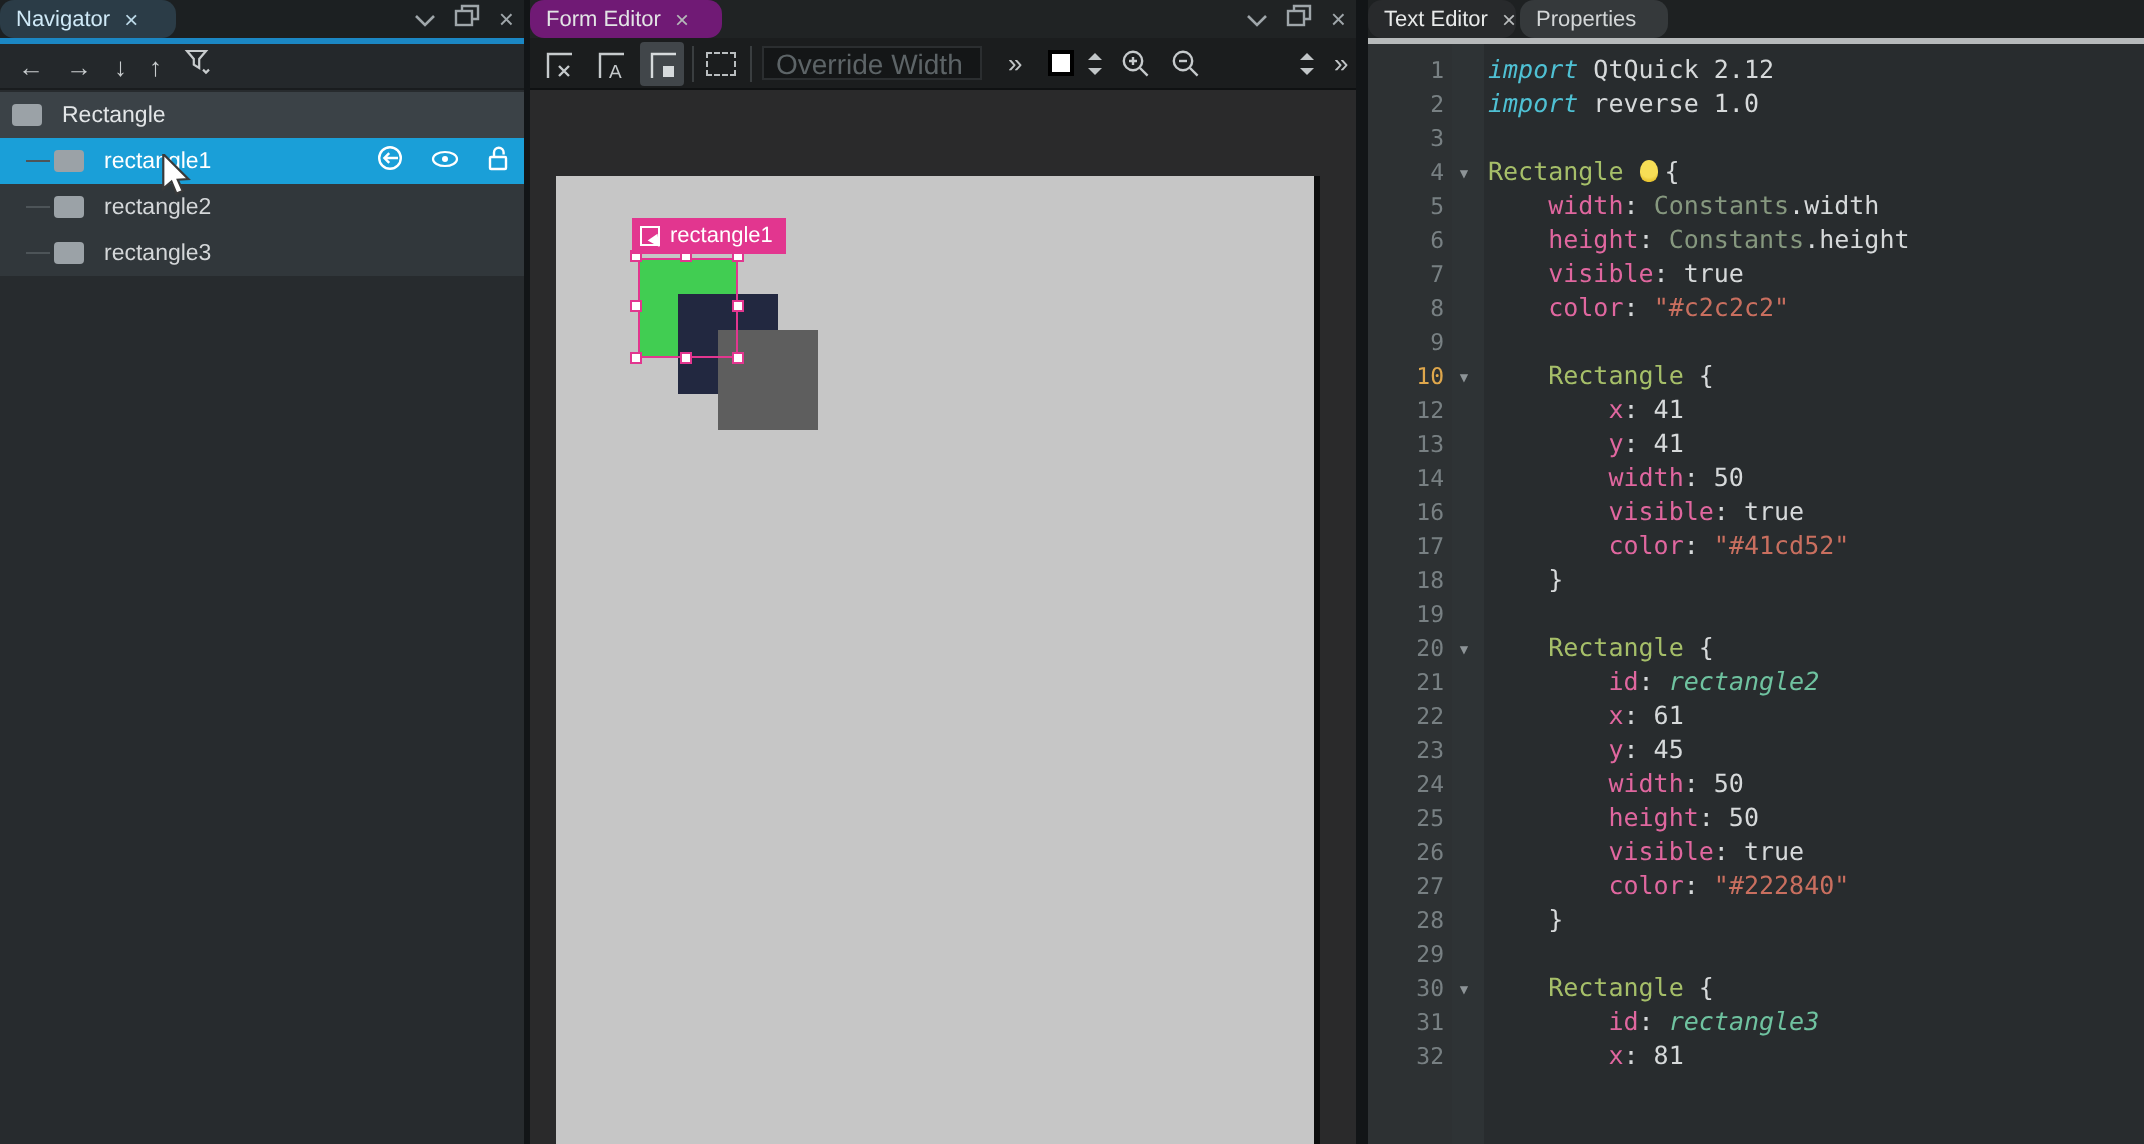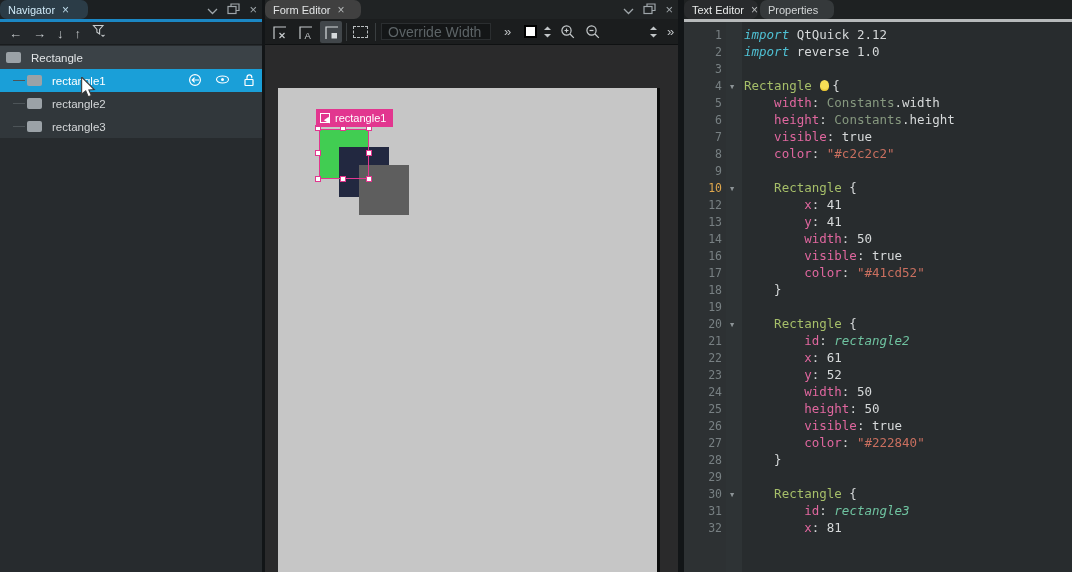--- a/index.html
+++ b/index.html
@@ -38,21 +38,21 @@
 
   .mouse-cursor { position:absolute; left:80px; top:77px; z-index:50; pointer-events:none; }
 
   
   .split1 { position:absolute; left:262px; top:0; width:3px; height:572px; background:#121517; }
   .split2 { position:absolute; left:678px; top:0; width:6px; height:572px; background:#121517; }
 
   
   .panel-fe { position:absolute; left:265px; top:0; width:413px; height:572px; background:#2a2a2b; }
   .fe-tabbar { background:#202324; }
-  .fe-tab { left:0; width:96px; background:#404040; color:#e2e4e5; }
+  .fe-tab { left:0; width:96px; background:#701a75; color:#e2e4e5; }
   .fe-tab .tab-close { color:#b5b8b9; }
   .fe-toolbar { position:absolute; left:0; top:19px; right:0; height:26px; background:#1b1d1e;
                 border-bottom:1px solid #0f1112; }
   .fe-toolbar > * { position:absolute; }
   .snap-btn { top:2px; width:22px; height:22px; display:flex; align-items:center; justify-content:center; border-radius:2px; }
   .snap-btn.active { background:#41464a; }
   .tb-sep { top:4px; width:1px; height:18px; background:#3a3e40; }
   .dash-icon { top:7px; width:15px; height:12px; border:1px dashed #b9bdbf; }
   .ow-field { top:4px; width:110px; height:17px; background:#141617; border:1px solid #2b2e30;
               color:#9aa0a3; font-size:14px; padding-left:6px; font-family:"Liberation Sans",sans-serif; }
@@ -296,21 +296,21 @@
         <div class="code-line"><span class="ln">12</span><span class="fold"></span><span class="toks"><span class="tk-pl">        </span><span class="tk-pr">x</span><span class="tk-pl">: 41</span></span></div>
         <div class="code-line"><span class="ln">13</span><span class="fold"></span><span class="toks"><span class="tk-pl">        </span><span class="tk-pr">y</span><span class="tk-pl">: 41</span></span></div>
         <div class="code-line"><span class="ln">14</span><span class="fold"></span><span class="toks"><span class="tk-pl">        </span><span class="tk-pr">width</span><span class="tk-pl">: 50</span></span></div>
         <div class="code-line"><span class="ln">16</span><span class="fold"></span><span class="toks"><span class="tk-pl">        </span><span class="tk-pr">visible</span><span class="tk-pl">: true</span></span></div>
         <div class="code-line"><span class="ln">17</span><span class="fold"></span><span class="toks"><span class="tk-pl">        </span><span class="tk-pr">color</span><span class="tk-pl">: </span><span class="tk-st">"#41cd52"</span></span></div>
         <div class="code-line"><span class="ln">18</span><span class="fold"></span><span class="toks"><span class="tk-pl">    }</span></span></div>
         <div class="code-line"><span class="ln">19</span><span class="fold"></span><span class="toks"></span></div>
         <div class="code-line"><span class="ln">20</span><span class="fold">▼</span><span class="toks"><span class="tk-pl">    </span><span class="tk-ty">Rectangle</span><span class="tk-pl"> {</span></span></div>
         <div class="code-line"><span class="ln">21</span><span class="fold"></span><span class="toks"><span class="tk-pl">        </span><span class="tk-pr">id</span><span class="tk-pl">: </span><span class="tk-id">rectangle2</span></span></div>
         <div class="code-line"><span class="ln">22</span><span class="fold"></span><span class="toks"><span class="tk-pl">        </span><span class="tk-pr">x</span><span class="tk-pl">: 61</span></span></div>
-        <div class="code-line"><span class="ln">23</span><span class="fold"></span><span class="toks"><span class="tk-pl">        </span><span class="tk-pr">y</span><span class="tk-pl">: 52</span></span></div>
+        <div class="code-line"><span class="ln">23</span><span class="fold"></span><span class="toks"><span class="tk-pl">        </span><span class="tk-pr">y</span><span class="tk-pl">: 45</span></span></div>
         <div class="code-line"><span class="ln">24</span><span class="fold"></span><span class="toks"><span class="tk-pl">        </span><span class="tk-pr">width</span><span class="tk-pl">: 50</span></span></div>
         <div class="code-line"><span class="ln">25</span><span class="fold"></span><span class="toks"><span class="tk-pl">        </span><span class="tk-pr">height</span><span class="tk-pl">: 50</span></span></div>
         <div class="code-line"><span class="ln">26</span><span class="fold"></span><span class="toks"><span class="tk-pl">        </span><span class="tk-pr">visible</span><span class="tk-pl">: true</span></span></div>
         <div class="code-line"><span class="ln">27</span><span class="fold"></span><span class="toks"><span class="tk-pl">        </span><span class="tk-pr">color</span><span class="tk-pl">: </span><span class="tk-st">"#222840"</span></span></div>
         <div class="code-line"><span class="ln">28</span><span class="fold"></span><span class="toks"><span class="tk-pl">    }</span></span></div>
         <div class="code-line"><span class="ln">29</span><span class="fold"></span><span class="toks"></span></div>
         <div class="code-line"><span class="ln">30</span><span class="fold">▼</span><span class="toks"><span class="tk-pl">    </span><span class="tk-ty">Rectangle</span><span class="tk-pl"> {</span></span></div>
         <div class="code-line"><span class="ln">31</span><span class="fold"></span><span class="toks"><span class="tk-pl">        </span><span class="tk-pr">id</span><span class="tk-pl">: </span><span class="tk-id">rectangle3</span></span></div>
         <div class="code-line"><span class="ln">32</span><span class="fold"></span><span class="toks"><span class="tk-pl">        </span><span class="tk-pr">x</span><span class="tk-pl">: 81</span></span></div>
       </div>

